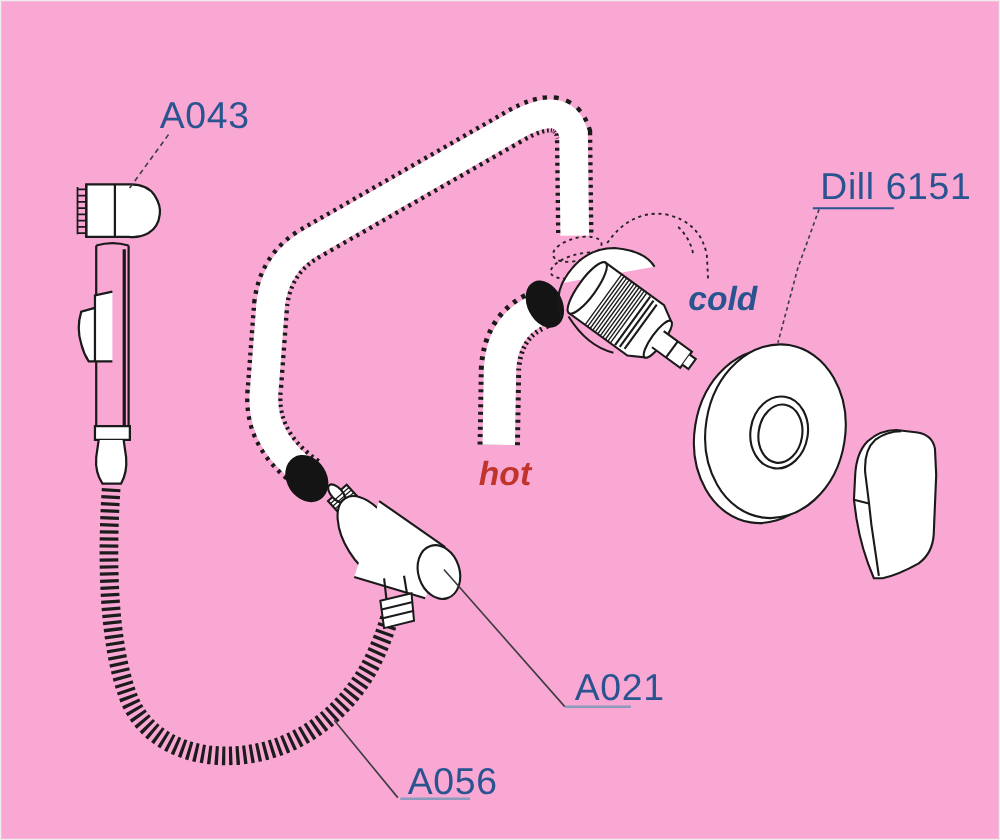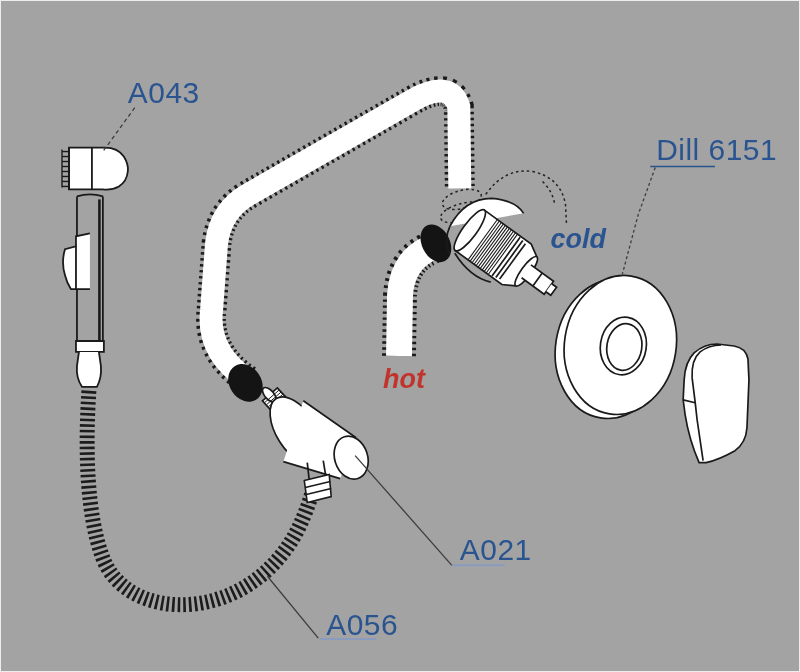--- a/index.html
+++ b/index.html
@@ -1,20 +1,20 @@
 <!DOCTYPE html>
 <html><head>
 <meta charset="utf-8">
 <style>
   html,body{margin:0;padding:0;background:#fff;}
   #canvas{
     position:relative;
     width:798px;height:670px;
     border:1px solid #ededed;
-    background:#a3a3a3;
+    background:#f9a8d4;
     overflow:hidden;
     font-family:"Liberation Sans", sans-serif;
   }
   svg{position:absolute;left:0;top:0;}
   text{font-family:"Liberation Sans","DejaVu Sans",sans-serif;}
   .part-label{font-size:30px;letter-spacing:0.5px;}
   .temp-label{font-size:27px;font-weight:bold;font-style:italic;}
 </style>
 </head>
 <body>

